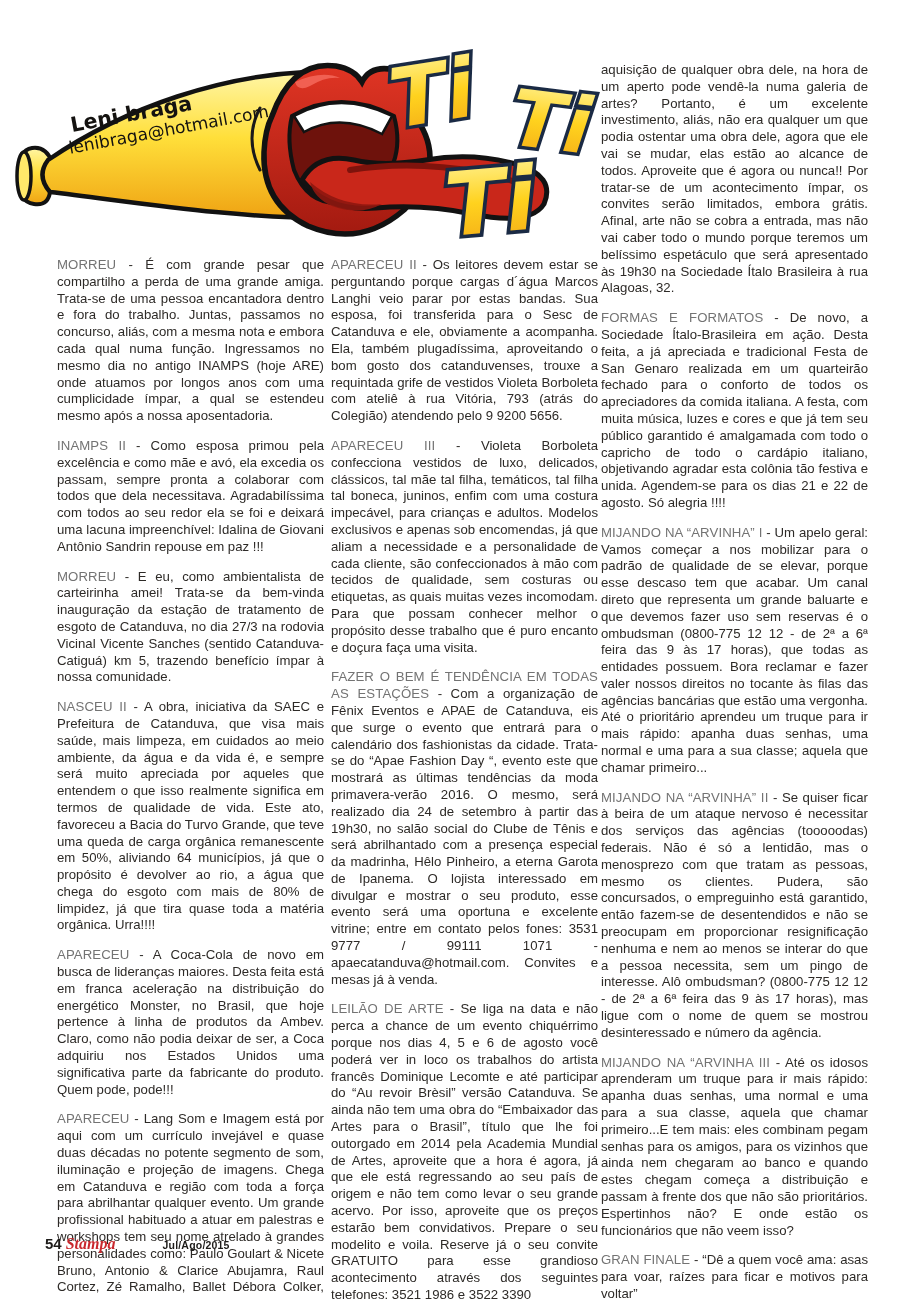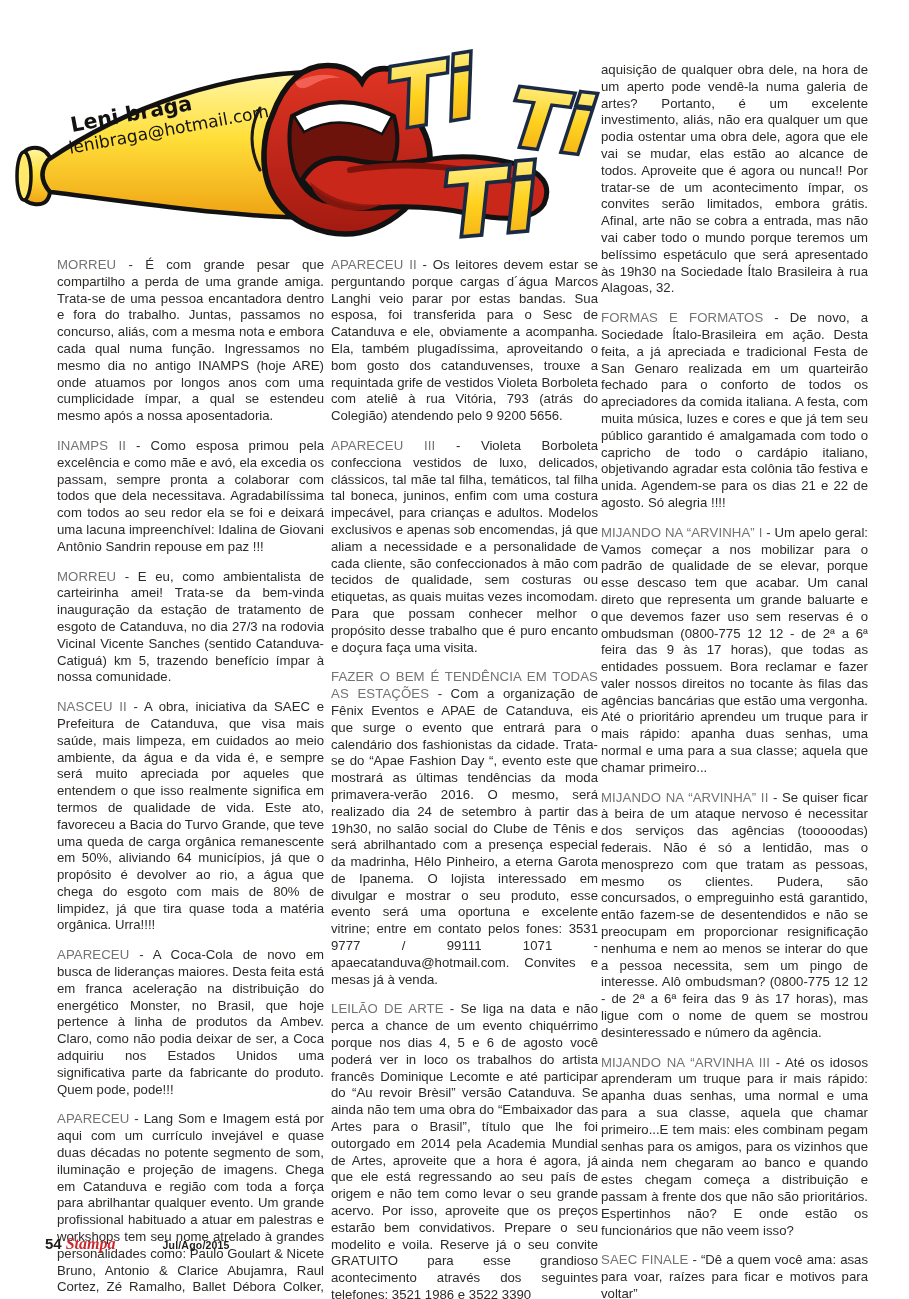--- a/index.html
+++ b/index.html
@@ -108,21 +108,21 @@
     <p class="sec"><b>LEILÃO DE ARTE</b><span> - Se liga na data e não perca a chance de um evento chiquérrimo porque nos dias 4, 5 e 6 de agosto você poderá ver in loco os trabalhos do artista francês Dominique Lecomte e até participar do “Au revoir Brèsil” versão Catanduva. Se ainda não tem uma obra do “Embaixador das Artes para o Brasil”, título que lhe foi outorgado em 2014 pela Academia Mundial de Artes, aproveite que a hora é agora, já que ele está regressando ao seu país de origem e não tem como levar o seu grande acervo. Por isso, aproveite que os preços estarão bem convidativos. Prepare o seu modelito e voila. Reserve já o seu convite GRATUITO para esse grandioso acontecimento através dos seguintes telefones: 3521 1986 e 3522 3390</span></p>
 
   </div>
 
   <div class="col" id="col3">
     <p class="sec"><b></b><span>aquisição de qualquer obra dele, na hora de um aperto pode vendê-la numa galeria de artes? Portanto, é um excelente investimento, aliás, não era qualquer um que podia ostentar uma obra dele, agora que ele vai se mudar, elas estão ao alcance de todos. Aproveite que é agora ou nunca!! Por tratar-se de um acontecimento ímpar, os convites serão limitados, embora grátis. Afinal, arte não se cobra a entrada, mas não vai caber todo o mundo porque teremos um belíssimo espetáculo que será apresentado às 19h30 na Sociedade Ítalo Brasileira à rua Alagoas, 32.</span></p>
     <p class="sec"><b>FORMAS E FORMATOS</b><span> - De novo, a Sociedade Ítalo-Brasileira em ação. Desta feita, a já apreciada e tradicional Festa de San Genaro realizada em um quarteirão fechado para o conforto de todos os apreciadores da comida italiana. A festa, com muita música, luzes e cores e que já tem seu público garantido é amalgamada com todo o capricho de todo o cardápio italiano, objetivando agradar esta colônia tão festiva e unida. Agendem-se para os dias 21 e 22 de agosto. Só alegria !!!!</span></p>
     <p class="sec"><b>MIJANDO NA “ARVINHA” I</b><span> - Um apelo geral: Vamos começar a nos mobilizar para o padrão de qualidade de se elevar, porque esse descaso tem que acabar. Um canal direto que representa um grande baluarte e que devemos fazer uso sem reservas é o ombudsman (0800-775 12 12  - de 2ª a 6ª feira das 9 às 17 horas),  que todas as entidades possuem. Bora reclamar e fazer valer nossos direitos no tocante às filas das agências bancárias que estão uma vergonha. Até o prioritário aprendeu um truque para ir mais rápido: apanha duas senhas, uma normal e uma para a sua classe; aquela que chamar primeiro...</span></p>
     <p class="sec"><b>MIJANDO NA “ARVINHA” II</b><span> - Se quiser ficar à beira de um ataque nervoso é necessitar dos serviços das agências (tooooodas) federais. Não é só a lentidão, mas o menosprezo com que tratam as pessoas, mesmo os clientes. Pudera, são concursados, o empreguinho está garantido, então fazem-se de desentendidos e não se preocupam em proporcionar resignificação nenhuma e nem ao menos se interar do que a pessoa necessita, sem um pingo de interesse. Alô ombudsman?  (0800-775 12 12  - de 2ª a 6ª feira das 9 às 17 horas), mas ligue com o nome de quem se mostrou desinteressado e número da agência.</span></p>
     <p class="sec"><b>MIJANDO NA “ARVINHA III</b><span> - Até os idosos aprenderam um truque para ir mais rápido: apanha duas senhas, uma normal e uma para a sua classe, aquela que chamar primeiro...E tem mais: eles combinam pegam senhas para os amigos, para os vizinhos que ainda nem chegaram ao banco e quando estes chegam começa a distribuição e passam à frente dos que não são prioritários. Espertinhos não? E onde estão os funcionários que não veem isso?</span></p>
-    <p class="sec" style="margin-bottom:2px"><b>SAEC FINALE</b><span> - “Dê a quem você ama: asas para voar, raízes para ficar e motivos para voltar”</span></p>
+    <p class="sec" style="margin-bottom:2px"><b>GRAN FINALE</b><span> - “Dê a quem você ama: asas para voar, raízes para ficar e motivos para voltar”</span></p>
 
   </div>
 
   <div id="footer">
     <span class="pnum">54</span>
     <span class="mag">Stampa</span>
     <span class="issue">Jul/Ago/2015</span>
   </div>
 
 </div>

